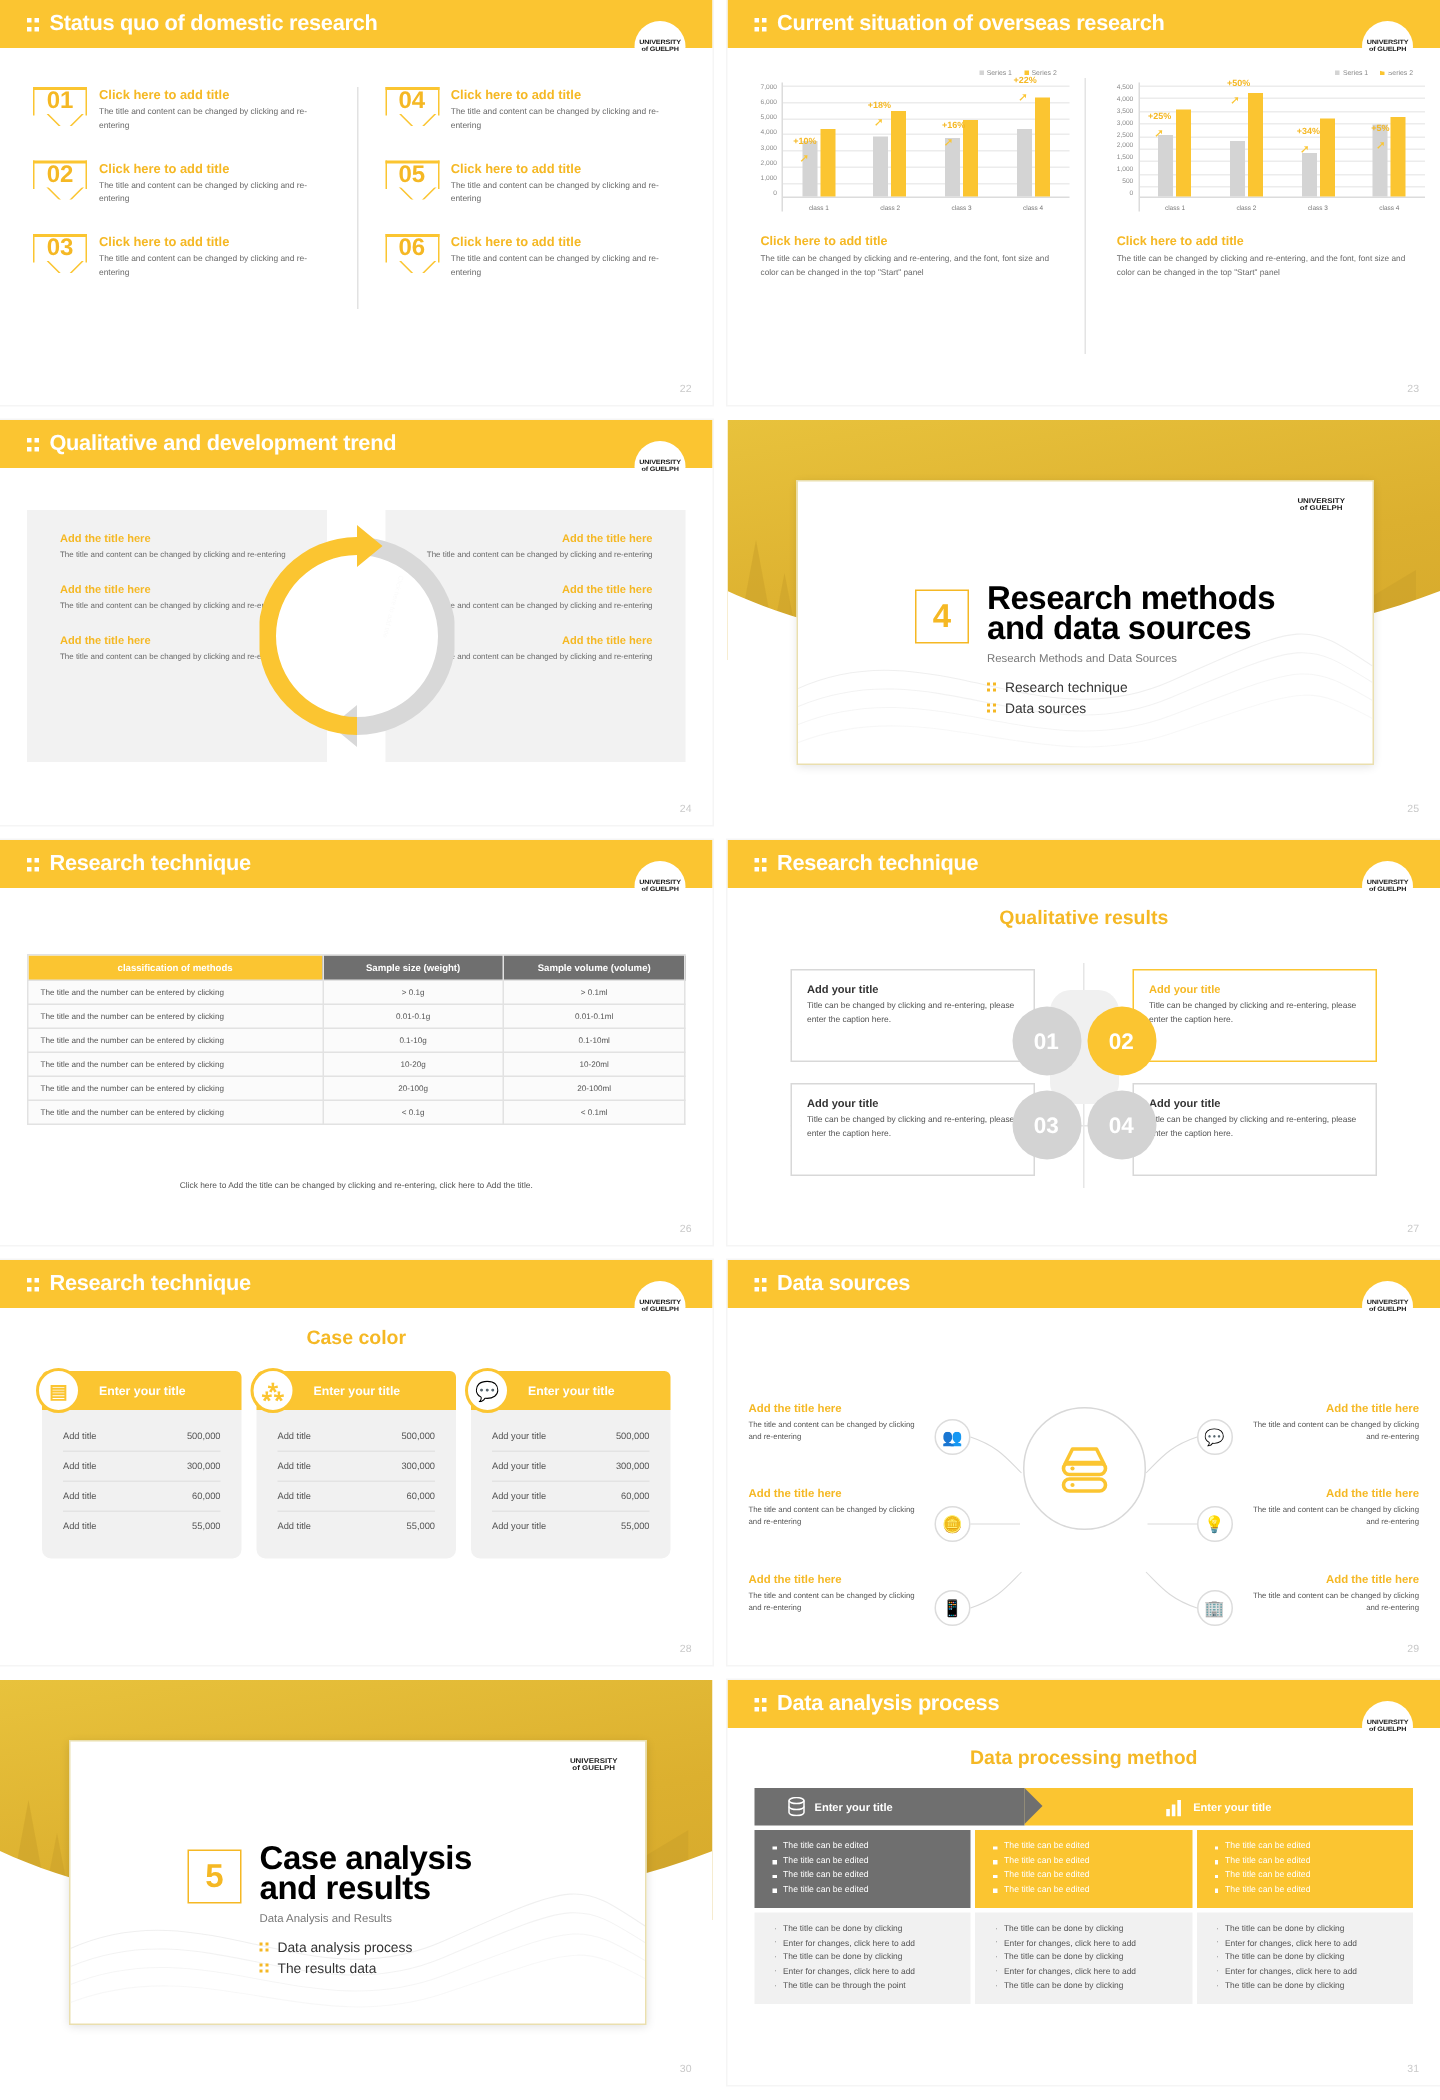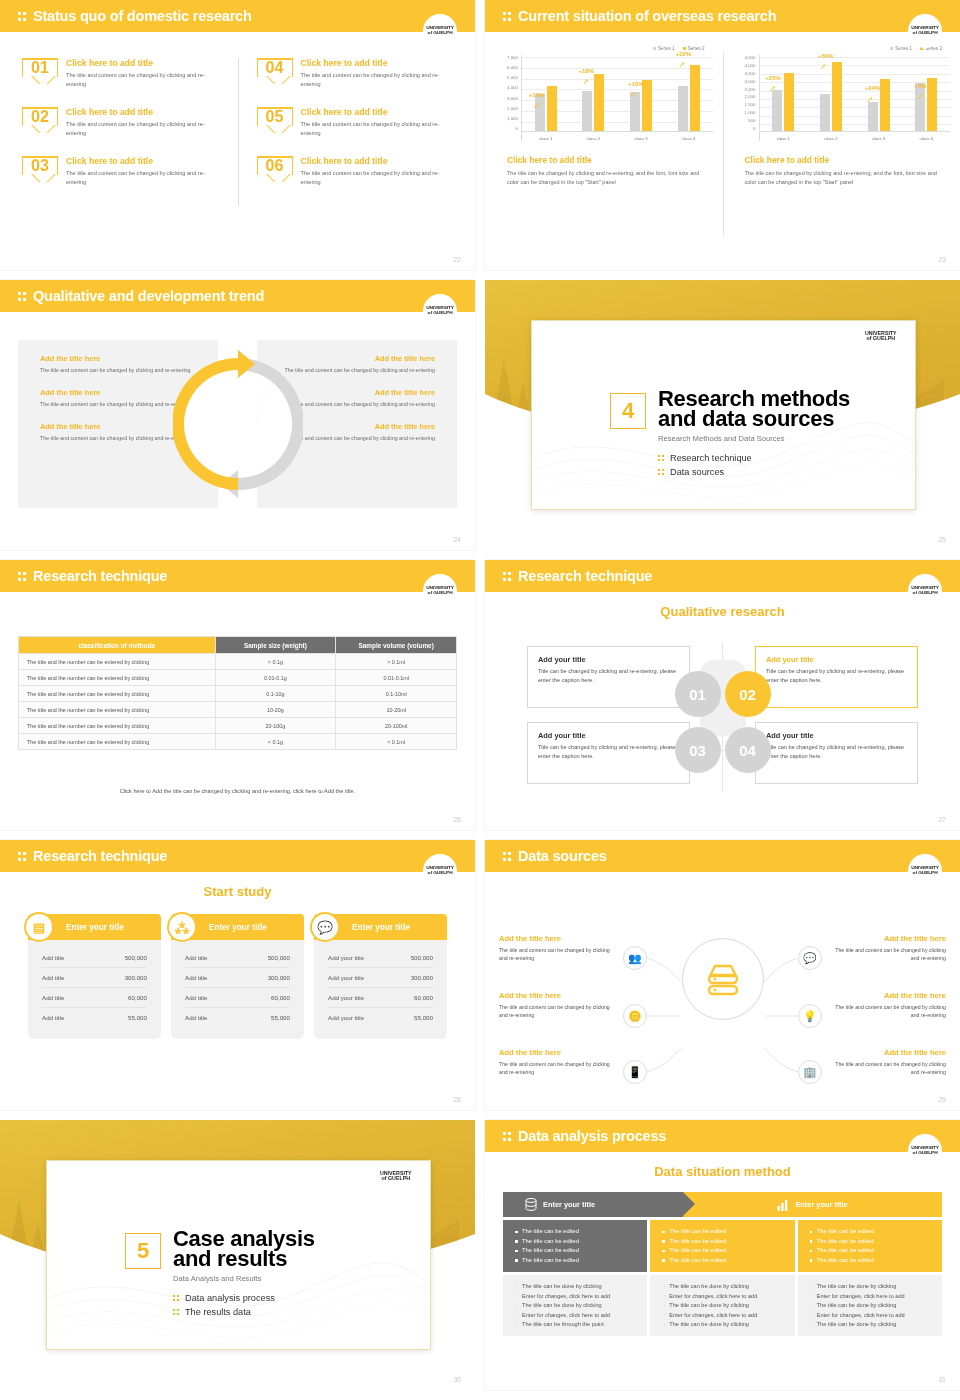--- a/index.html
+++ b/index.html
@@ -643,21 +643,21 @@
           <i></i>
           <i></i>
           <i></i>
           <i></i>
         </span>
       <h2>Research technique</h2>
     </div>
     <div class="logo-badge">
       <div class="lg"><span>UNIVERSITY</span><br><span>of GUELPH</span></div>
     </div>
-    <div class="sub-title">Qualitative research</div>
+    <div class="sub-title">Qualitative results</div>
     <div class="ql-wrap">
       <div class="ql-line" style="left:42px; right:42px; top:62px;"></div>
       <div class="ql-line" style="left:42px; right:42px; top:118px;"></div>
       <div class="ql-vline" style="left:50%; top:10px; bottom:10px; margin-left:-0.5px;"></div>
       <div class="ql-center"></div>
 
       <div class="ql-box" style="left:42px; top:14px;">
         <div class="t">Add your title</div>
         <div class="d">Title can be changed by clicking and re-entering, please enter the caption here.</div>
       </div>
@@ -696,21 +696,21 @@
           <i></i>
           <i></i>
           <i></i>
           <i></i>
         </span>
       <h2>Research technique</h2>
     </div>
     <div class="logo-badge">
       <div class="lg"><span>UNIVERSITY</span><br><span>of GUELPH</span></div>
     </div>
-    <div class="sub-title">Start study</div>
+    <div class="sub-title">Case color</div>
     <div class="cs-wrap">
       <div class="cs-card">
         <div class="cs-head">
             <div class="cs-icon">▤</div>
             <span>Enter your title</span>
           </div>
         <div class="cs-body">
           <div class="cs-row">
               <span>Add title</span>
               <span>500,000</span>
@@ -906,21 +906,21 @@
           <i></i>
           <i></i>
           <i></i>
           <i></i>
         </span>
       <h2>Data analysis process</h2>
     </div>
     <div class="logo-badge">
       <div class="lg"><span>UNIVERSITY</span><br><span>of GUELPH</span></div>
     </div>
-    <div class="sub-title">Data situation method</div>
+    <div class="sub-title">Data processing method</div>
     <div class="pr-wrap">
       <div class="pr-bars">
         <div class="pr-b1">
           <svg width="12" height="13" viewBox="0 0 12 13">
             <ellipse cx="6" cy="2.4" rx="5" ry="2" fill="none" stroke="#fff" stroke-width="1"></ellipse>
             <path d="M1 2.4 V10.4 A5 2 0 0 0 11 10.4 V2.4" fill="none" stroke="#fff" stroke-width="1"></path>
             <path d="M1 6.4 A5 2 0 0 0 11 6.4" fill="none" stroke="#fff" stroke-width="1"></path>
           </svg>
           <span>Enter your title</span>
         </div>

